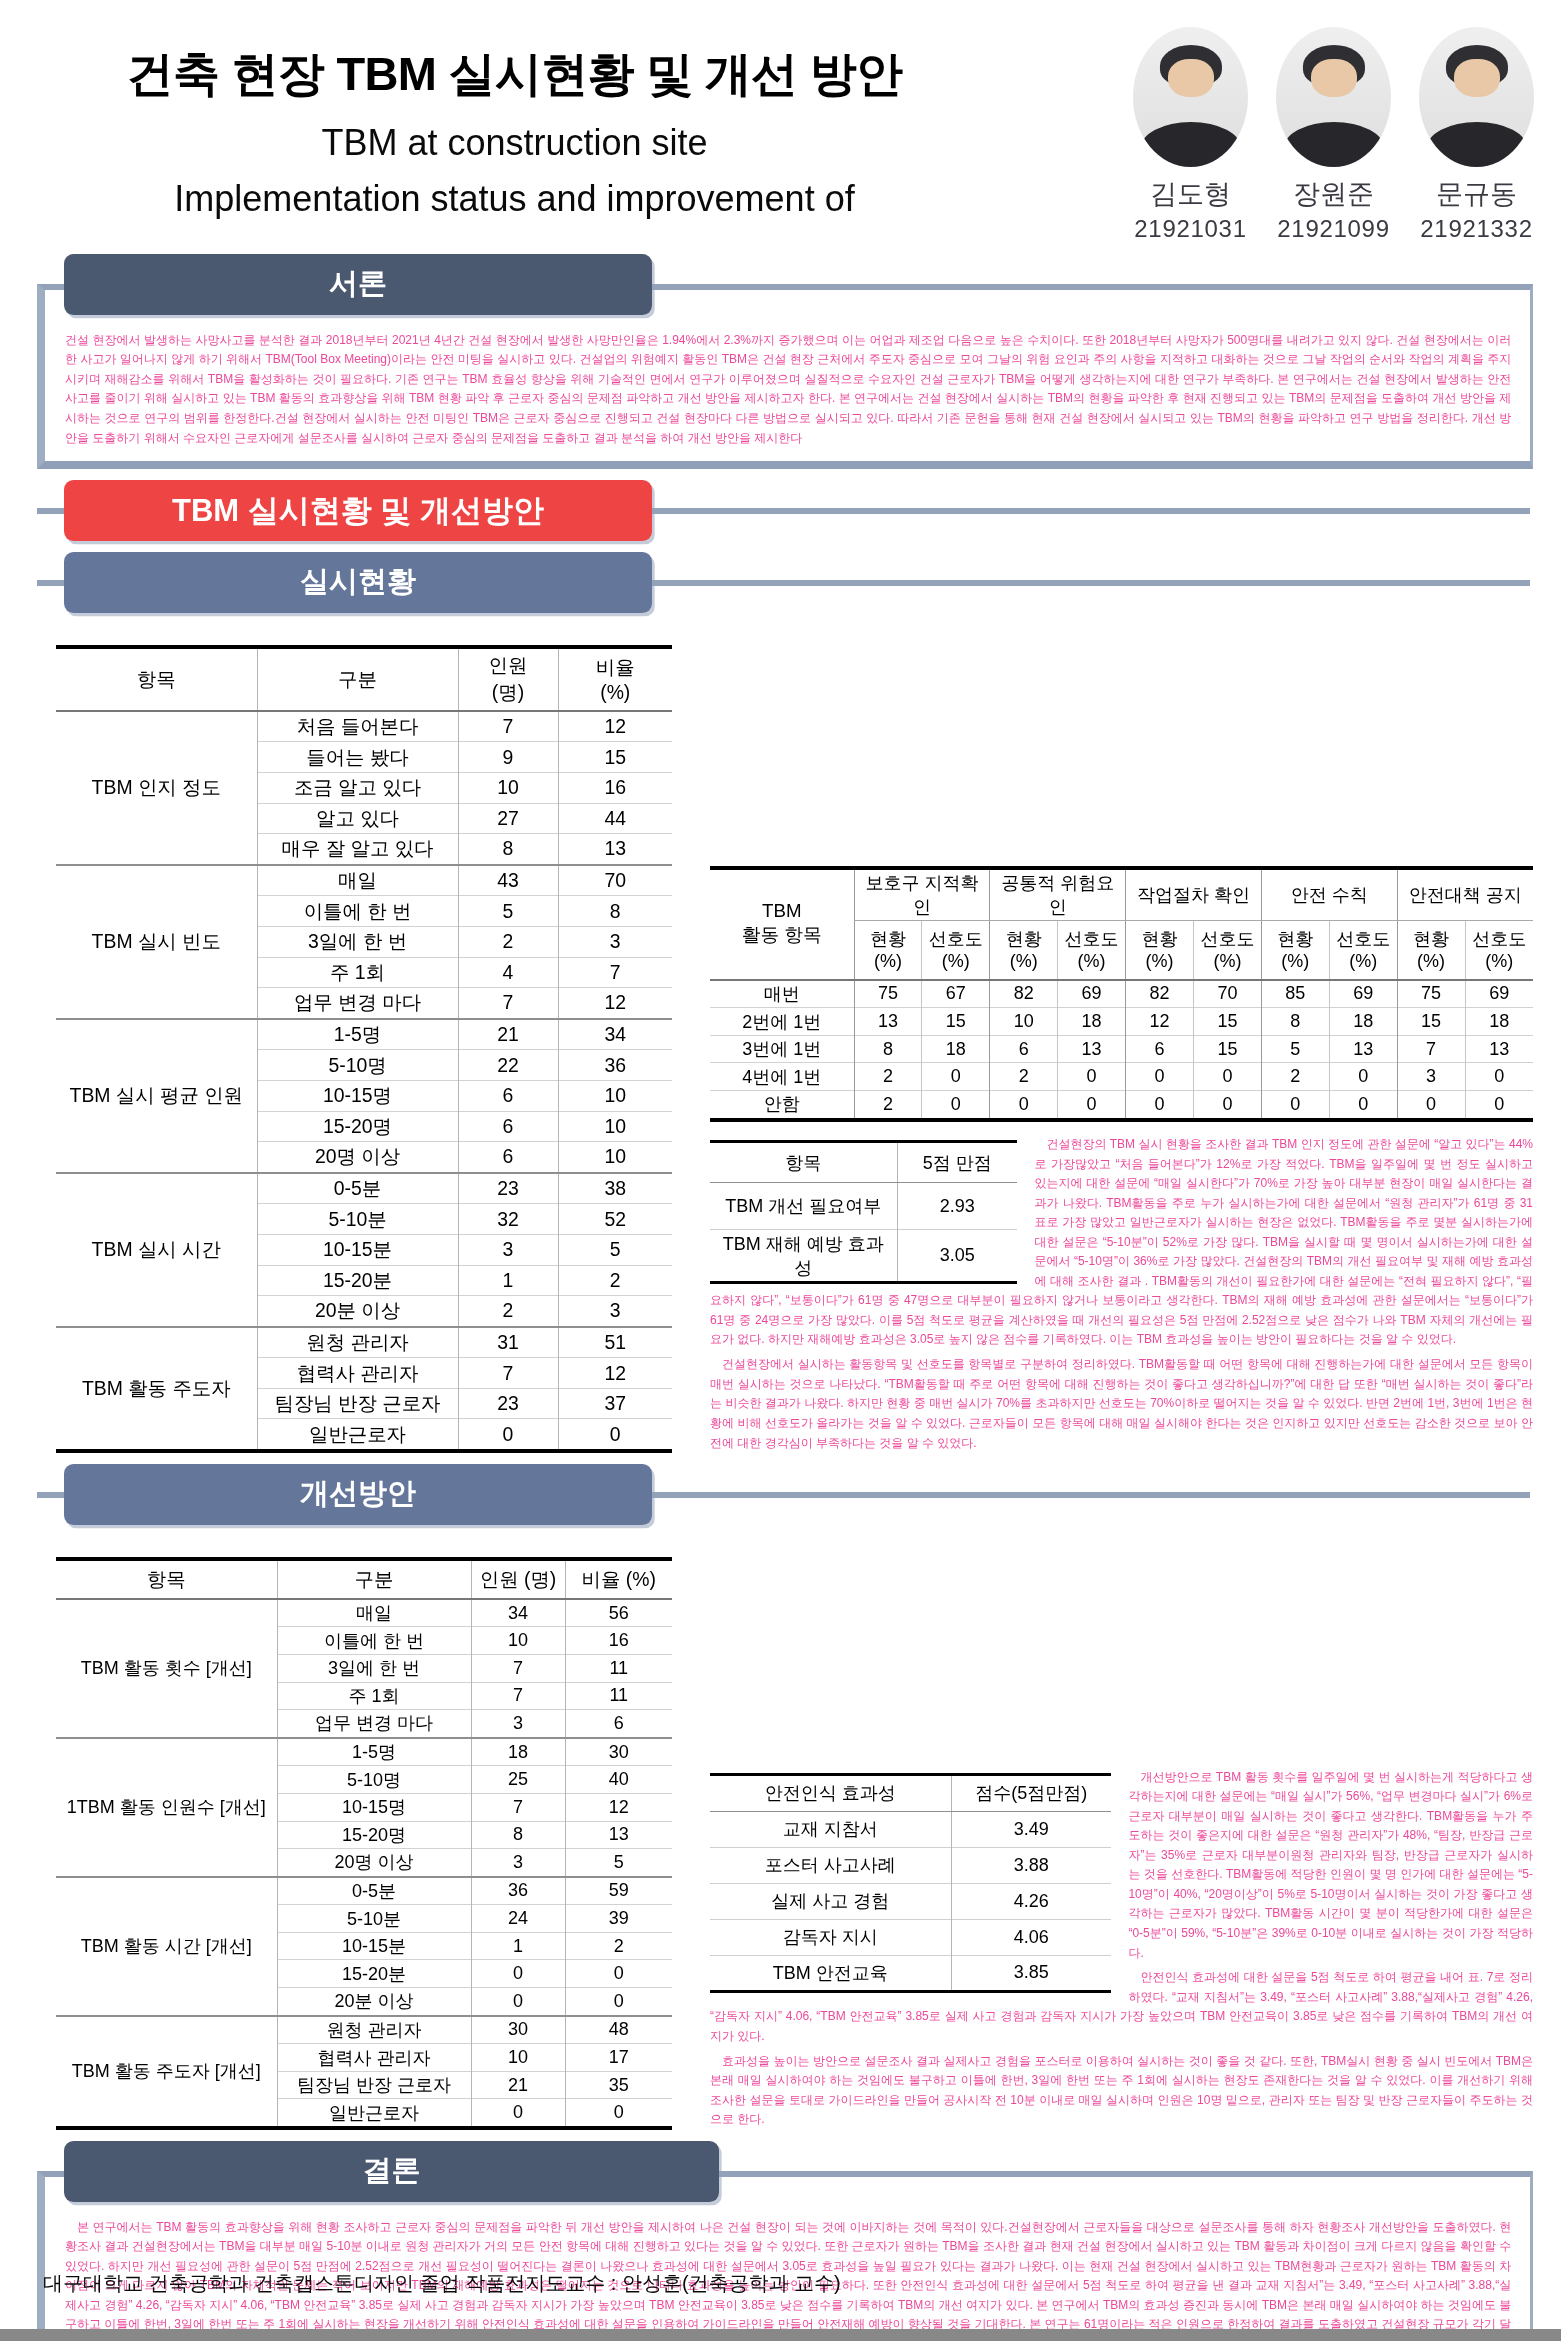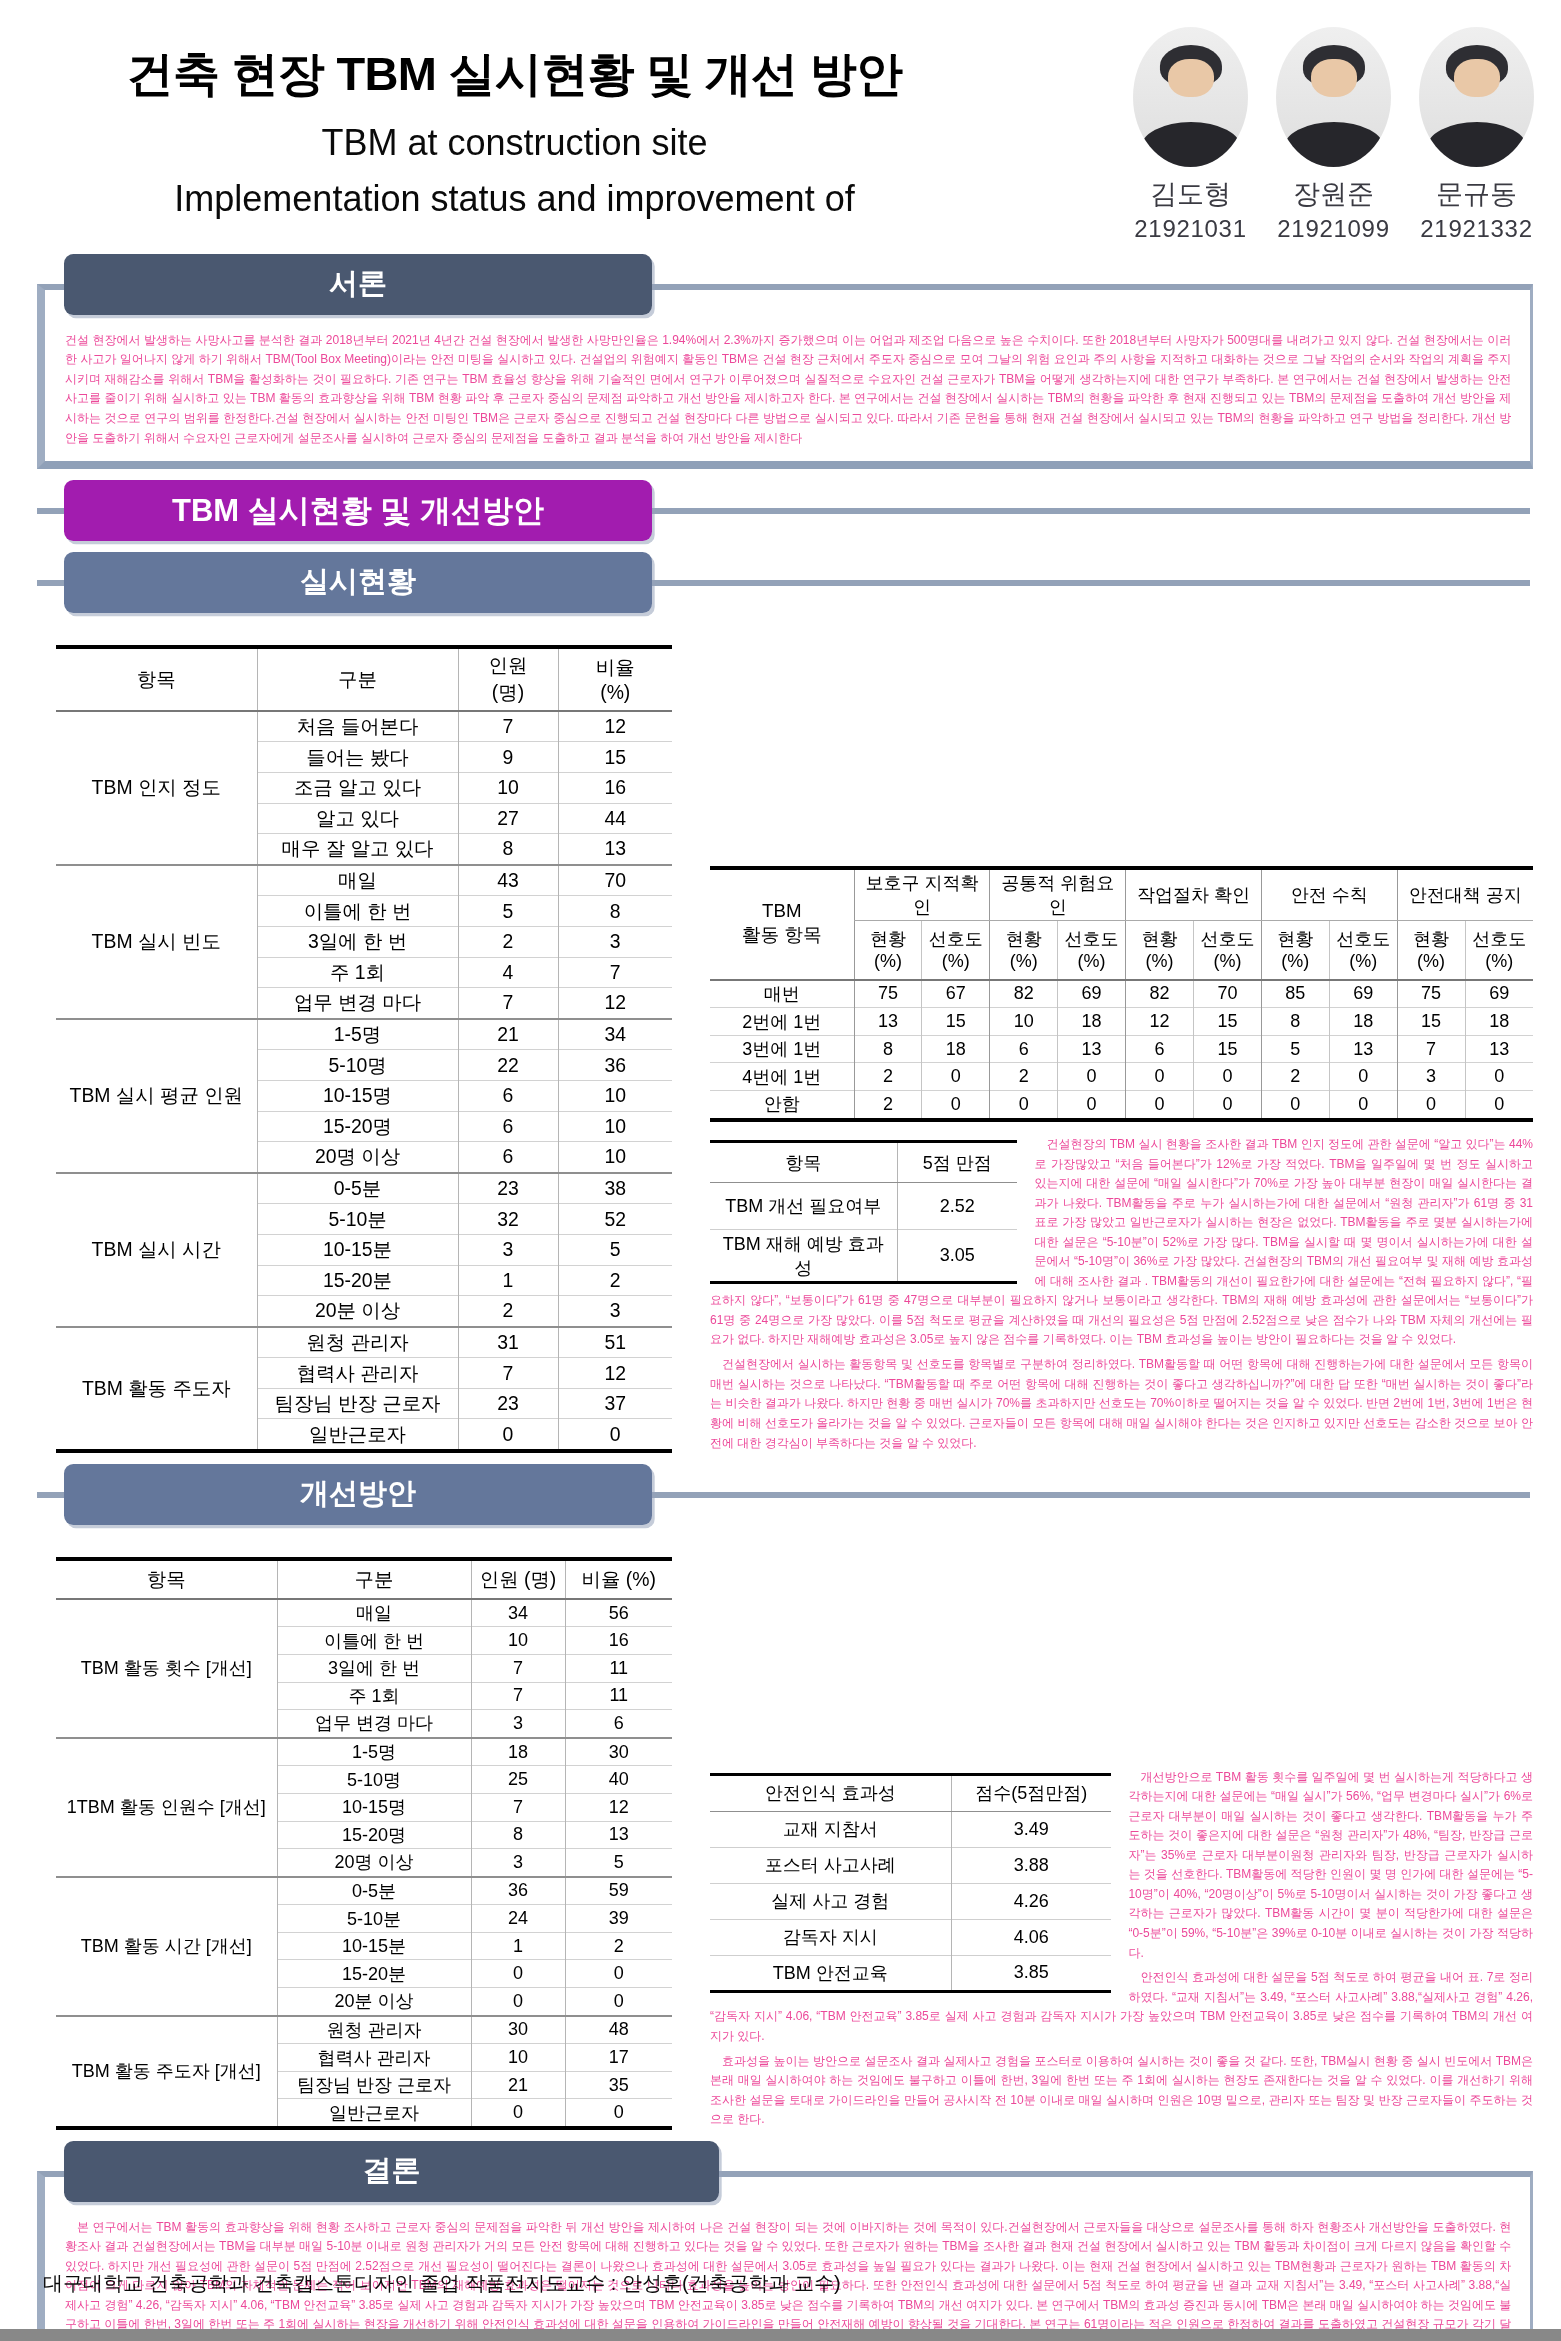--- a/index.html
+++ b/index.html
@@ -24,21 +24,21 @@
   .author:nth-child(4) .photo { background:linear-gradient(180deg,#e9ecee 0%,#d8dde1 100%); }
   .author:nth-child(4) .ph-body { background:#a6b5c6; }
   .a-name { font-size:27px; color:#3a3a42; margin-top:9.4px; }
   .a-id { font-size:24px; color:#3a3a42; margin-top:2.7px; letter-spacing:0.7px; }
 
   
   .tab { position:relative; z-index:2; width:588px; height:61px; margin-left:64px; border-radius:9.4px;
          color:#fff; font-weight:bold; display:flex; align-items:center; justify-content:center;
          box-shadow:2.7px 3.3px 0 rgba(150,163,185,.55); }
   .tab.l1 { background:#4a5870; font-size:29px; }
-  .tab.l2 { background:#a21caf; font-size:31px; }
+  .tab.l2 { background:#ef4444; font-size:31px; }
   .tab.l3 { background:#64779b; font-size:29px; }
   .tab.wide { width:655px; }
   .tab-row { position:relative; height:61px; margin-top:10.7px; }
   .tab-row::before { content:""; position:absolute; left:37px; right:32px; top:50%; height:6px;
                      margin-top:-2.7px; background:#93a2b8; }
 
   
   .boxed { position:relative; margin-top:10.7px; }
   .boxed .tab { margin-bottom:-31px; }
   .section-box { border:3.3px solid #9fadc2; border-top:6px solid #93a2b8; border-left-width:8px;
@@ -425,21 +425,21 @@
             </colgroup>
             <thead>
               <tr>
                 <th>항목</th>
                 <th>5점 만점</th>
               </tr>
             </thead>
             <tbody>
               <tr>
                 <td>TBM 개선 필요여부</td>
-                <td>2.52</td>
+                <td>2.93</td>
               </tr>
               <tr>
                 <td>TBM 재해 예방 효과성</td>
                 <td>3.05</td>
               </tr>
             </tbody>
           </table>
         <div class="paras">
             <p>건설현장의 TBM 실시 현황을 조사한 결과 TBM 인지 정도에 관한 설문에 “알고 있다”는 44%로 가장많았고 “처음 들어본다”가 12%로 가장 적었다. TBM을 일주일에 몇 번 정도 실시하고 있는지에 대한 설문에 “매일 실시한다”가 70%로 가장 높아 대부분 현장이 매일 실시한다는 결과가 나왔다. TBM활동을 주로 누가 실시하는가에 대한 설문에서 “원청 관리자”가 61명 중 31표로 가장 많았고 일반근로자가 실시하는 현장은 없었다. TBM활동을 주로 몇분 실시하는가에 대한 설문은 “5-10분”이 52%로 가장 많다. TBM을 실시할 때 몇 명이서 실시하는가에 대한 설문에서 “5-10명”이 36%로 가장 많았다. 건설현장의 TBM의 개선 필요여부 및 재해 예방 효과성에 대해 조사한 결과 . TBM활동의 개선이 필요한가에 대한 설문에는 “전혀 필요하지 않다”, “필요하지 않다”, “보통이다”가 61명 중 47명으로 대부분이 필요하지 않거나 보통이라고 생각한다. TBM의 재해 예방 효과성에 관한 설문에서는 “보통이다”가 61명 중 24명으로 가장 많았다. 이를 5점 척도로 평균을 계산하였을 때 개선의 필요성은 5점 만점에 2.52점으로 낮은 점수가 나와 TBM 자체의 개선에는 필요가 없다. 하지만 재해예방 효과성은 3.05로 높지 않은 점수를 기록하였다. 이는 TBM 효과성을 높이는 방안이 필요하다는 것을 알 수 있었다.</p>
             <p>건설현장에서 실시하는 활동항목 및 선호도를 항목별로 구분하여 정리하였다. TBM활동할 때 어떤 항목에 대해 진행하는가에 대한 설문에서 모든 항목이 매번 실시하는 것으로 나타났다. “TBM활동할 때 주로 어떤 항목에 대해 진행하는 것이 좋다고 생각하십니까?”에 대한 답 또한 “매번 실시하는 것이 좋다”라는 비슷한 결과가 나왔다. 하지만 현황 중 매번 실시가 70%를 초과하지만 선호도는 70%이하로 떨어지는 것을 알 수 있었다. 반면 2번에 1번, 3번에 1번은 현황에 비해 선호도가 올라가는 것을 알 수 있었다. 근로자들이 모든 항목에 대해 매일 실시해야 한다는 것은 인지하고 있지만 선호도는 감소한 것으로 보아 안전에 대한 경각심이 부족하다는 것을 알 수 있었다.</p>

